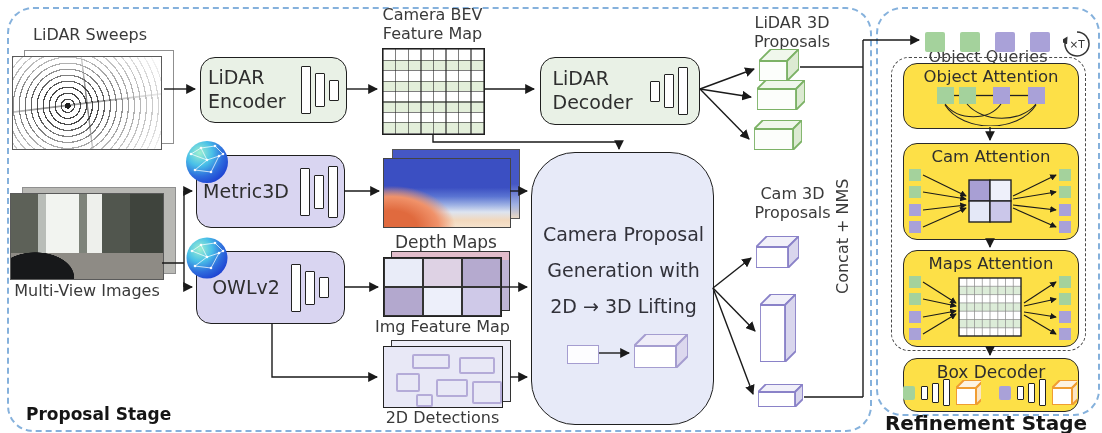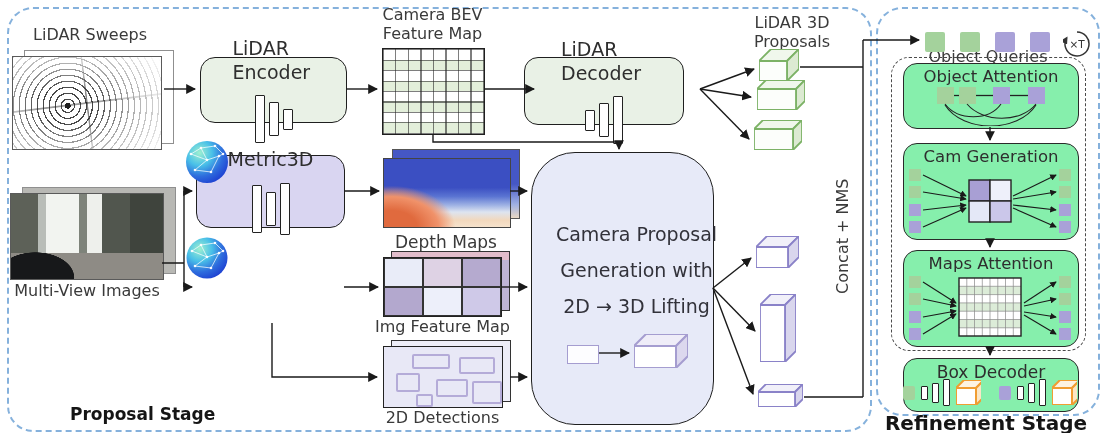--- a/index.html
+++ b/index.html
@@ -8,21 +8,21 @@
 
   
   .stage{position:absolute;border:2.2px dashed #85b1dc;border-radius:26px;}
   .stage-label{position:absolute;font-weight:bold;font-size:17px;color:#151515;}
 
   
   .lbl{position:absolute;text-align:center;font-size:16px;color:#3a3a3a;line-height:1.18;}
 
   
   .node{position:absolute;border:1.6px solid #1f1f1f;border-radius:15px;
-        display:flex;align-items:center;justify-content:center;gap:11px;flex-direction:column;}
+        display:flex;align-items:center;justify-content:center;gap:11px;}
   .node.green{background:#e9f1e6;}
   .node.purple{background:#d9d5f1;}
   .node .t{font-size:19px;color:#2e2e2e;line-height:1.25;}
   .bars{display:flex;align-items:center;gap:4px;}
   .bars b{display:block;width:8px;background:#fff;border:1.5px solid #222;border-radius:1px;}
   .bars.small b{width:5px;border-width:1.3px;}
 
   
   .sheet{position:absolute;border:1.5px solid #8f8f8f;background:#fff;}
   .img-front{position:absolute;border:1.6px solid #5a5a5a;}
@@ -60,47 +60,47 @@
        background:linear-gradient(180deg,#e2bdcb 0 14%,#bfb4d6 14%);}
 
   
   .det{position:absolute;left:383px;top:346px;width:118px;height:60px;border:1.4px solid #222;background:#e8e8f6;}
   .det i{position:absolute;border:2px solid #b4abd8;border-radius:2px;}
   .det-back{position:absolute;left:391px;top:340px;width:118px;height:60px;border:1.4px solid #333;background:#eeeef8;}
 
   
   .camgen{position:absolute;left:531px;top:152px;width:181px;height:271px;border:1.7px solid #1f1f1f;
           border-radius:44px;background:#e7eaf8;}
-  .camgen .line{position:absolute;left:14px;width:181px;text-align:center;font-size:19px;color:#32323a;}
+  .camgen .line{position:absolute;left:1px;width:181px;text-align:center;font-size:19px;color:#32323a;}
   .camgen .rect2d{position:absolute;left:35px;top:192px;width:30px;height:17px;border:1.8px solid #a59dd0;background:#fdfdff;}
 
   
   .inner-dashed{position:absolute;left:891px;top:57px;width:193px;height:292px;border:1.7px dashed #4a4a4a;border-radius:18px;}
-  .attn{position:absolute;left:903px;width:174px;background:#86efac;border:1.5px solid #2a2a2a;border-radius:14px;text-align:center;}
+  .attn{position:absolute;left:903px;width:174px;background:#fde047;border:1.5px solid #2a2a2a;border-radius:14px;text-align:center;}
   .attn .t{display:block;font-size:16.5px;color:#2e2e2e;margin-top:3px;}
   .qsq{position:absolute;width:20px;height:20px;border-radius:2px;}
   .loop{position:absolute;left:1063px;top:30px;width:28px;height:28px;}
   .loop .txt{position:absolute;left:0;top:8px;width:28px;text-align:center;font-size:10.5px;color:#333;}
 
   .vtext{position:absolute;writing-mode:vertical-rl;transform:rotate(180deg);font-size:16px;color:#3a3a3a;}
 
   .boxdec-row{position:absolute;left:903px;top:379px;width:174px;display:flex;align-items:center;justify-content:center;gap:6px;}
   .chip{display:block;width:14px;height:14px;border-radius:2px;}
 
   svg.overlay{position:absolute;left:0;top:0;z-index:6;pointer-events:none;}
   .abs{position:absolute;}
 </style>
 </head>
 <body>
 
 <div class="canvas">
 
   <div class="stage" style="left:7px;top:7px;width:861px;height:421px;"></div>
   <div class="stage" style="left:876px;top:7px;width:220px;height:405px;"></div>
-  <div class="stage-label" style="left:26px;top:404px;margin-left:44px;">Proposal Stage</div>
+  <div class="stage-label" style="left:26px;top:404px;">Proposal Stage</div>
   <div class="stage-label" style="left:876px;top:411px;width:220px;text-align:center;font-size:20px;">Refinement Stage</div>
 
   <div class="lbl" style="left:20px;top:26px;width:140px;">LiDAR Sweeps</div>
   <div class="sheet" style="left:24px;top:50px;width:148px;height:92px;"></div>
   <div class="img-front lidar-img" style="left:12px;top:56px;width:148px;height:92px;"></div>
 
   <div class="sheet" style="left:22px;top:187px;width:152px;height:85px;background:#b8b8b4;"></div>
   <div class="img-front street-img" style="left:10px;top:193px;width:152px;height:85px;"></div>
   <div class="lbl" style="left:2px;top:282px;width:170px;">Multi-View Images</div>
 
@@ -109,21 +109,21 @@
     <span class="bars">
         <b style="height:46px"></b>
         <b style="height:32px"></b>
         <b style="height:19px"></b>
       </span>
   </div>
 
   <div class="lbl" style="left:360px;top:6px;width:145px;">Camera BEV Feature Map</div>
   <div class="bev-grid"></div>
 
-  <div class="node green" style="left:524px;top:57px;width:158px;height:66px;border-radius:14px;">
+  <div class="node green" style="left:540px;top:57px;width:158px;height:66px;">
     <span class="t" style="width:86px;">LiDAR Decoder</span>
     <span class="bars">
         <b style="height:19px"></b>
         <b style="height:32px"></b>
         <b style="height:46px"></b>
       </span>
   </div>
 
   <div class="lbl" style="left:732px;top:14px;width:120px;">LiDAR 3D Proposals</div>
   <svg class="abs" style="left:759px;top:49px;" width="40" height="32">
@@ -150,20 +150,28 @@
 
   <div class="node purple" style="left:196px;top:155px;width:147px;height:71px;">
     <span class="t">Metric3D</span>
     <span class="bars">
         <b style="height:46px"></b>
         <b style="height:32px"></b>
         <b style="height:50px"></b>
       </span>
   </div>
 
+  <div class="node purple" style="left:196px;top:251px;width:147px;height:71px;">
+    <span class="t">OWLv2</span>
+    <span class="bars">
+        <b style="height:46px"></b>
+        <b style="height:32px"></b>
+        <b style="height:19px"></b>
+      </span>
+  </div>
 
   <svg class="abs" style="left:184px;top:139px;z-index:4;" width="46" height="46">
     <defs>
         <radialGradient id="gg1" cx="32%" cy="28%" r="80%">
       <stop offset="0%" stop-color="#9ef0d0"></stop>
           <stop offset="38%" stop-color="#49c0e8"></stop>
           <stop offset="70%" stop-color="#2e6ddd"></stop>
           <stop offset="100%" stop-color="#1d3ed1"></stop>
         </radialGradient>
       </defs>
@@ -240,20 +248,21 @@
     <span class="rect2d"></span>
   </div>
   <svg class="abs" style="left:634px;top:334px;z-index:5;" width="54" height="34">
     <g stroke="#a59dd0" stroke-width="2" stroke-linejoin="round">
       <polygon points="0,12 12,0 54,0 42,12" fill="#efedf8"></polygon>
         <polygon points="42,12 54,0 54,22 42,34" fill="#dcd8ee"></polygon>
         <rect x="0" y="12" width="42" height="22" fill="#ffffff"></rect>
     </g>
     </svg>
 
+  <div class="lbl" style="left:735px;top:185px;width:115px;">Cam 3D Proposals</div>
   <svg class="abs" style="left:756px;top:236px;" width="43" height="32">
     <g stroke="#8a82c8" stroke-width="1.8" stroke-linejoin="round">
       <polygon points="0,11 11,0 43,0 32,11" fill="#f1f0f9"></polygon>
         <polygon points="32,11 43,0 43,21 32,32" fill="#d9d6ed"></polygon>
         <rect x="0" y="11" width="32" height="21" fill="#ffffff"></rect>
     </g>
     </svg>
   <svg class="abs" style="left:760px;top:294px;" width="36" height="68">
     <g stroke="#8a82c8" stroke-width="1.8" stroke-linejoin="round">
       <polygon points="0,11 11,0 36,0 25,11" fill="#f1f0f9"></polygon>
@@ -306,21 +315,21 @@
         </g>
       <g stroke="#222" stroke-width="1.1" fill="none">
         <path d="M42,18 C55,35 86,35 98,18"></path>
         <path d="M64,18 C80,37 118,37 133,18"></path>
         <path d="M42,19 C60,47 115,47 133,19"></path>
       </g>
     </g>
   </svg>
 
   <div class="attn" style="top:143px;height:95px;">
-    <span class="t">Cam Generation</span>
+    <span class="t">Cam Attention</span>
   </div>
   <svg class="abs" style="left:903px;top:167px;z-index:4;" width="174" height="68">
     <defs>
         <marker id="m2" viewBox="0 0 8 8" refX="7" refY="4" markerWidth="6" markerHeight="6" orient="auto">
           <path d="M0,0 L8,4 L0,8 z" fill="#1a1a1a"></path>
         </marker>
       </defs>
     <g>
       <rect x="6" y="2" width="12" height="12" fill="#a4d29c"></rect>
         <rect x="6" y="19" width="12" height="12" fill="#a4d29c"></rect>

